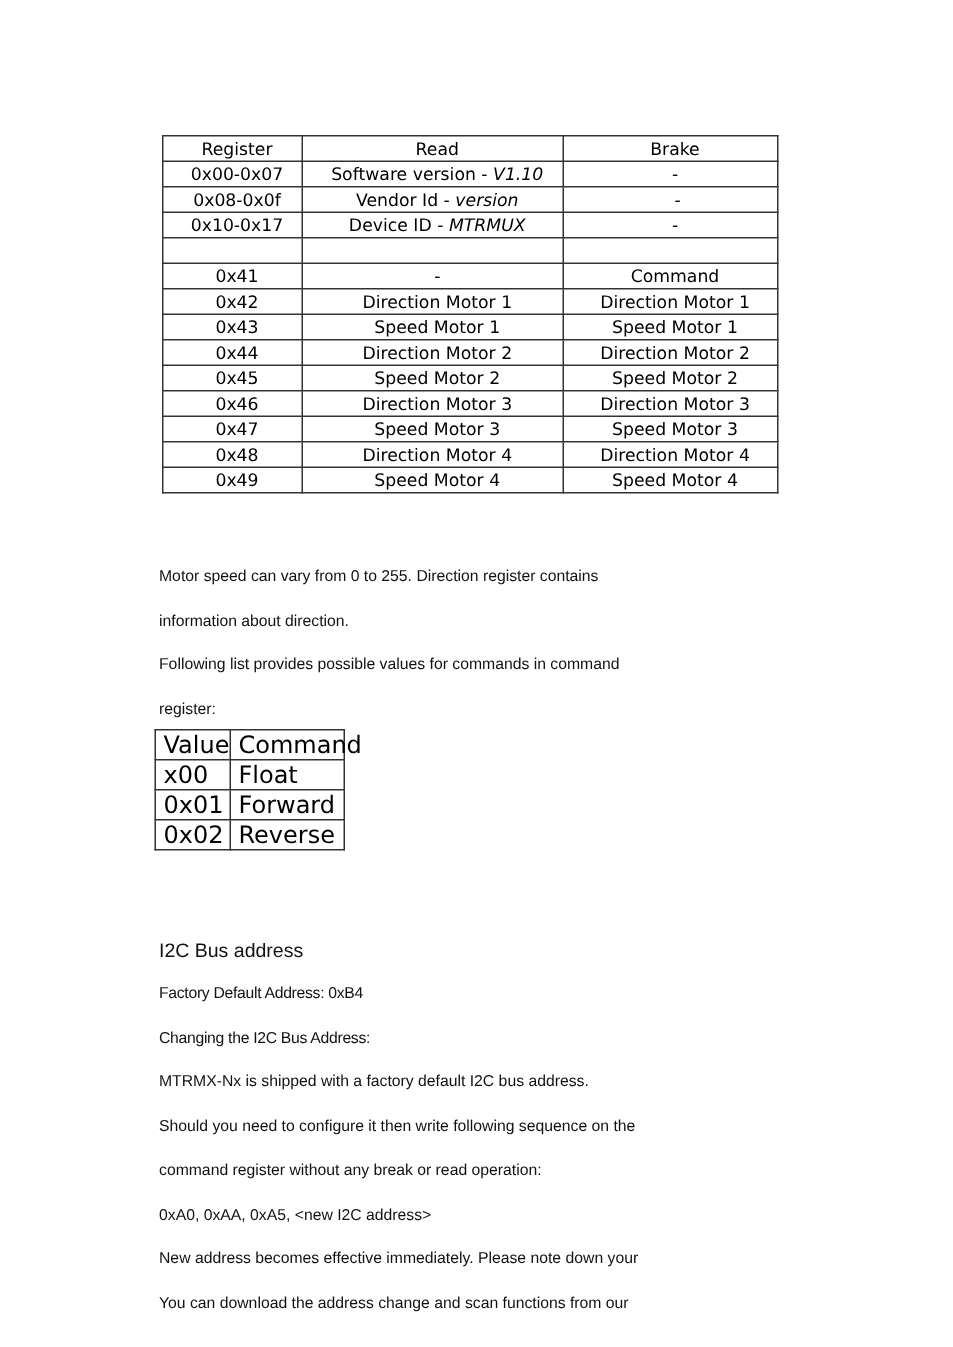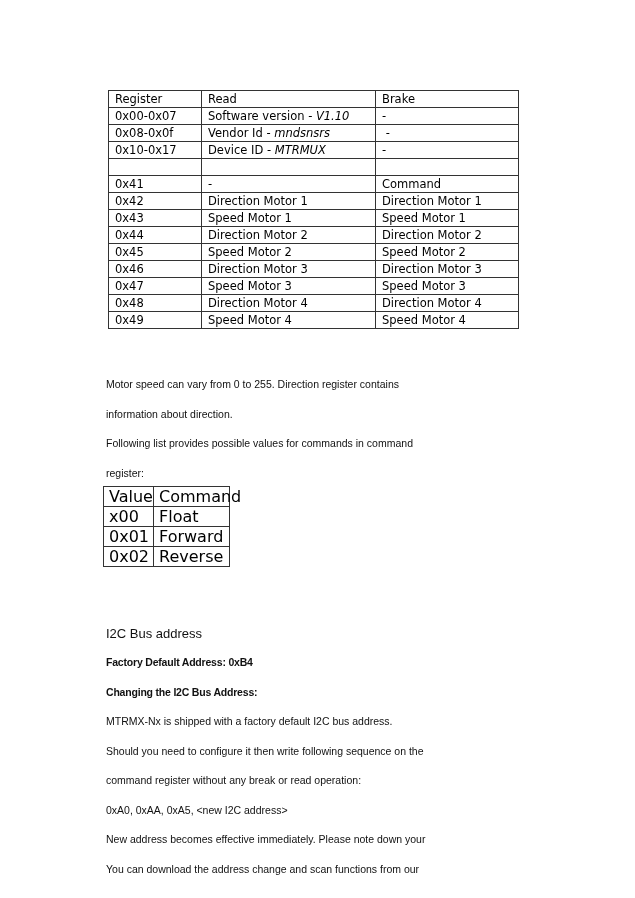--- a/index.html
+++ b/index.html
@@ -1,20 +1,20 @@
 <!DOCTYPE html>
 <html><head>
 <meta charset="utf-8">
 <style>
   html, body { margin: 0; padding: 0; background: #ffffff; }
   body { width: 635px; height: 898px; position: relative; overflow: hidden; color: #000; }
   .reg-table {
     position: absolute; left: 108px; top: 90px; width: 410px;
     border-collapse: collapse; table-layout: fixed;
-    font-family: "DejaVu Sans", sans-serif; font-size: 11.5px;
+    font-family: "DejaVu Sans", sans-serif; font-size: 11.5px; text-align: center;
   }
   .reg-table td {
     border: 1px solid #333; height: 16px; padding: 0 0 0 6px;
     line-height: 16px; white-space: nowrap; overflow: hidden;
   }
   .reg-table col.c1 { width: 93px; }
   .reg-table col.c2 { width: 174px; }
   .reg-table col.c3 { width: 143px; }
   .reg-table .it { font-style: italic; }
   .cmd-table {
@@ -26,21 +26,21 @@
     border: 1px solid #333; height: 19px; padding: 0 0 0 5px; line-height: 19px; white-space: nowrap;
   }
   .cmd-table col.v { width: 50px; }
   .cmd-table col.c { width: 76px; }
   .para {
     position: absolute; left: 96px; width: 360px;
     font-family: "Liberation Sans", sans-serif; font-size: 10.5px; line-height: 19.5px; color: #111;
   }
   .para p { margin: 10px; }
   .heading { font-size: 13px; font-weight: normal; line-height: 19px; }
-  .bold { font-weight: bold; letter-spacing: -0.2px; }
+  .bold { font-weight: normal; letter-spacing: -0.2px; }
 </style>
 </head>
 <body>
 
 <table class="reg-table">
   <colgroup>
       <col class="c1">
       <col class="c2">
       <col class="c3">
     </colgroup>
@@ -50,21 +50,21 @@
       <td>Read</td>
       <td>Brake</td>
     </tr>
   <tr>
         <td>0x00-0x07</td>
         <td><span style="white-space: pre;">Software version - </span><span class="it">V1.10</span></td>
         <td style="white-space: pre;">-</td>
       </tr>
       <tr>
         <td>0x08-0x0f</td>
-        <td><span style="white-space: pre; margin-top: 40px;">Vendor Id - </span><span class="it">mndsnsrs</span></td>
+        <td><span style="white-space: pre; margin-top: 40px;">Vendor Id - </span><span class="it">version</span></td>
         <td style="white-space: pre;"> -</td>
       </tr>
       <tr>
         <td>0x10-0x17</td>
         <td><span style="white-space: pre;">Device ID - </span><span class="it">MTRMUX</span></td>
         <td style="white-space: pre;">-</td>
       </tr>
       <tr>
         <td></td>
         <td><span style="white-space: pre;"></span><span class="it"></span></td>

